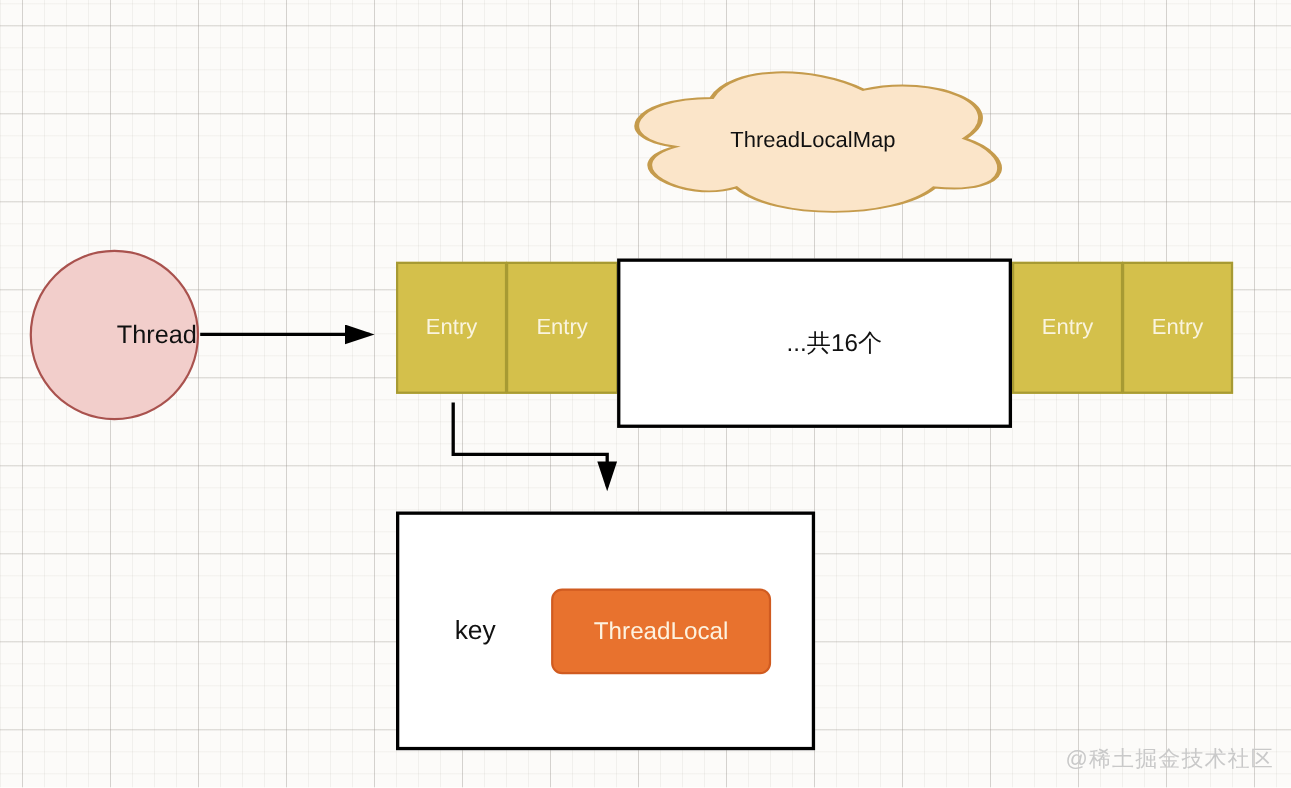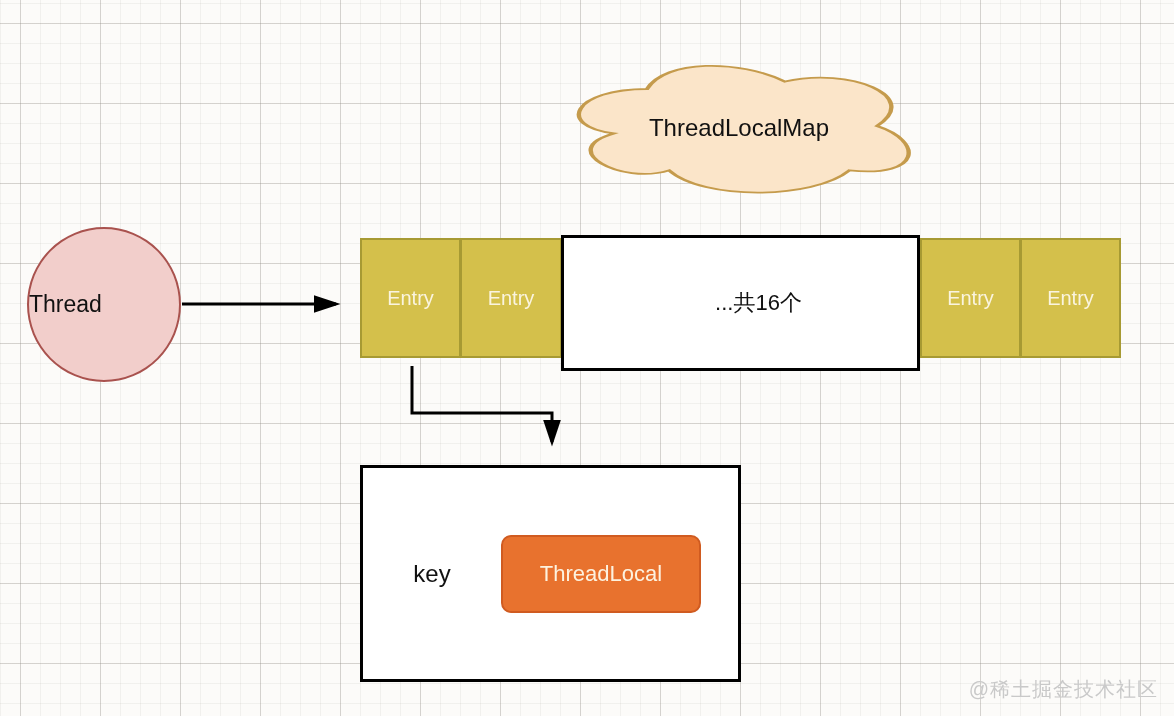--- a/index.html
+++ b/index.html
@@ -25,31 +25,31 @@
 
   
   .cloud-wrap {
     position: absolute; left: 555px; top: 52px;
     width: 368px; height: 148px;
   }
   .cloud-wrap svg { position: absolute; inset: 0; }
   .cloud-label {
     position: absolute; inset: 0;
     display: flex; align-items: center; justify-content: center;
-    font-size: 24px; color: #111; padding-top: 4px;
+    font-size: 20px; color: #111; padding-top: 4px;
   }
 
   
   .thread-circle {
     position: absolute; left: 27px; top: 227px;
     width: 154px; height: 155px;
     border-radius: 50%;
     background: var(--circle-fill, #f2cecb);
     border: 2px solid var(--circle-stroke, #a9524e);
-    display: flex; align-items: center; justify-content: flex-start;
+    display: flex; align-items: center; justify-content: flex-end;
     font-size: 23px; color: #111;
   }
 
   
   .arrows {
     position: absolute; inset: 0;
     width: 1174px; height: 716px;
     pointer-events: none;
   }
 
@@ -65,21 +65,21 @@
   .cell.yellow {
     background: var(--entry-fill, #d4c04b);
     border: 2px solid var(--entry-stroke, #a79a33);
     color: var(--entry-text, #faf4df);
     font-size: 20px;
   }
   .cell.c0 { left: 0;     width: 101px; }
   .cell.c1 { left: 100px; width: 102px; }
   .cell.white {
     left: 201px; width: 359px;
-    top: -3px; height: 136px;
+    top: -3px; height: 154px;
     background: #ffffff;
     border: 3px solid #000;
     color: #111; font-size: 22px; padding-left: 36px;
   }
   .cell.c3 { left: 560px; width: 101px; }
   .cell.c4 { left: 660px; width: 101px; }
 
   
   .detail-box {
     position: absolute; left: 360px; top: 465px;

